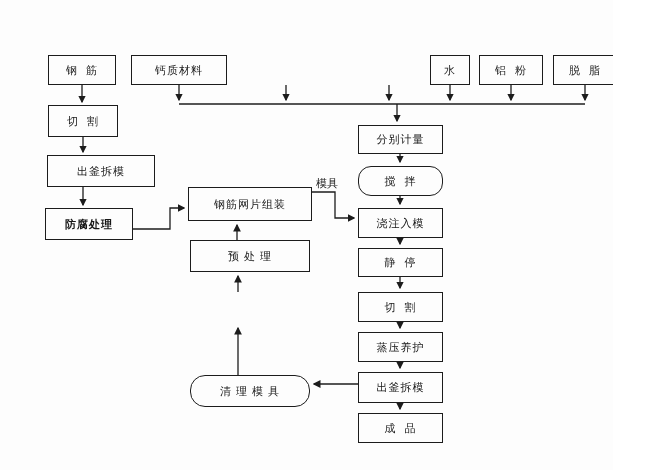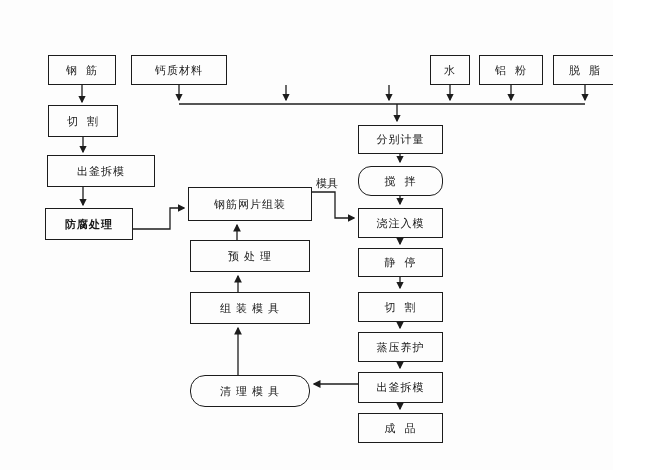--- a/index.html
+++ b/index.html
@@ -89,21 +89,20 @@
   <div class="node" style="left:430px; top:55px; width:40px; height:30px;">水</div>
   <div class="node" style="left:479px; top:55px; width:64px; height:30px;">铝  粉</div>
   <div class="node" style="left:553px; top:55px; width:64px; height:30px;">脱  脂</div>
 
   <div class="node" style="left:48px; top:105px; width:70px; height:32px;">切  割</div>
   <div class="node" style="left:47px; top:155px; width:108px; height:32px;">出釜拆模</div>
   <div class="node" style="left:45px; top:208px; width:88px; height:32px;font-weight:bold;">防腐处理</div>
 
   <div class="node" style="left:188px; top:187px; width:124px; height:34px;text-align:center;">钢筋网片组装</div>
   <div class="node" style="left:190px; top:240px; width:120px; height:32px;">预 处 理</div>
-  <div class="node" style="left:190px; top:292px; width:120px; height:32px;">组 装 模 具</div>
   <div class="node" style="left:190px; top:375px; width:120px; height:32px;border-radius:15px;">清 理 模 具</div>
 
   <div class="floating-label" style="left:316px; top:176px;">模具</div>
 
   <div class="node" style="left:358px; top:125px; width:85px; height:29px;">分别计量</div>
   <div class="node" style="left:358px; top:166px; width:85px; height:30px;border-radius:13px;">搅  拌</div>
   <div class="node" style="left:358px; top:248px; width:85px; height:29px;">静  停</div>
   <div class="node" style="left:358px; top:208px; width:85px; height:30px;">浇注入模</div>
   <div class="node" style="left:358px; top:292px; width:85px; height:30px;">切  割</div>
   <div class="node" style="left:358px; top:332px; width:85px; height:30px;">蒸压养护</div>

